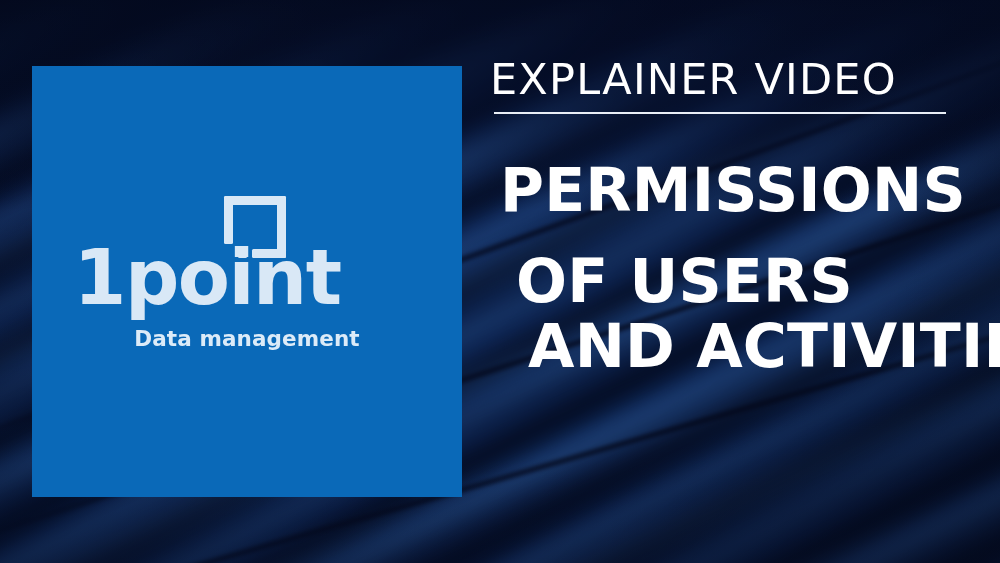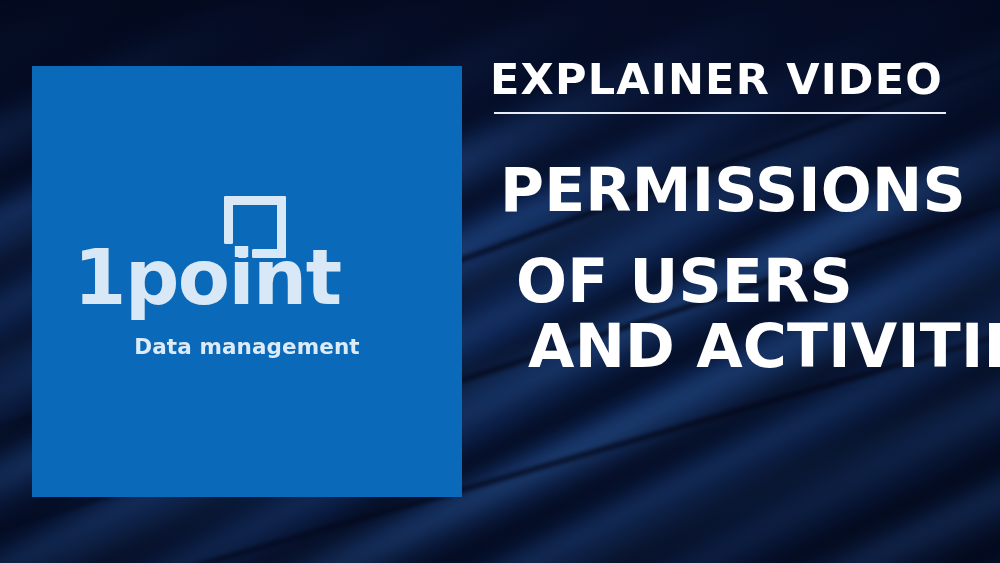--- a/index.html
+++ b/index.html
@@ -132,41 +132,41 @@
     text-align: center;
     font-family: "DejaVu Sans", sans-serif;
     font-weight: 700;
     font-size: 76px;
     letter-spacing: -1.5px;
     line-height: 1;
   }
   .tagline {
     position: absolute;
     left: 0;
-    top: 140px;
+    top: 132px;
     width: 430px;
     text-align: center;
     font-family: "DejaVu Sans", sans-serif;
     font-weight: 700;
     font-size: 21.5px;
     line-height: 1.17;
     letter-spacing: 0.1px;
   }
   .tagline span { display: block; }
 
   
   #kicker-block {
     position: absolute;
     left: 490px;
     top: 58px;
     width: 460px;
   }
   .kicker {
     font-family: "DejaVu Sans", sans-serif;
-    font-weight: 700;
+    font-weight: 400;
     font-size: 43px;
     letter-spacing: 1.2px;
     line-height: 1;
     color: #ffffff;
     white-space: nowrap;
   }
   .kicker-rule {
     margin-top: 11px;
     margin-left: 4px;
     width: 452px;

